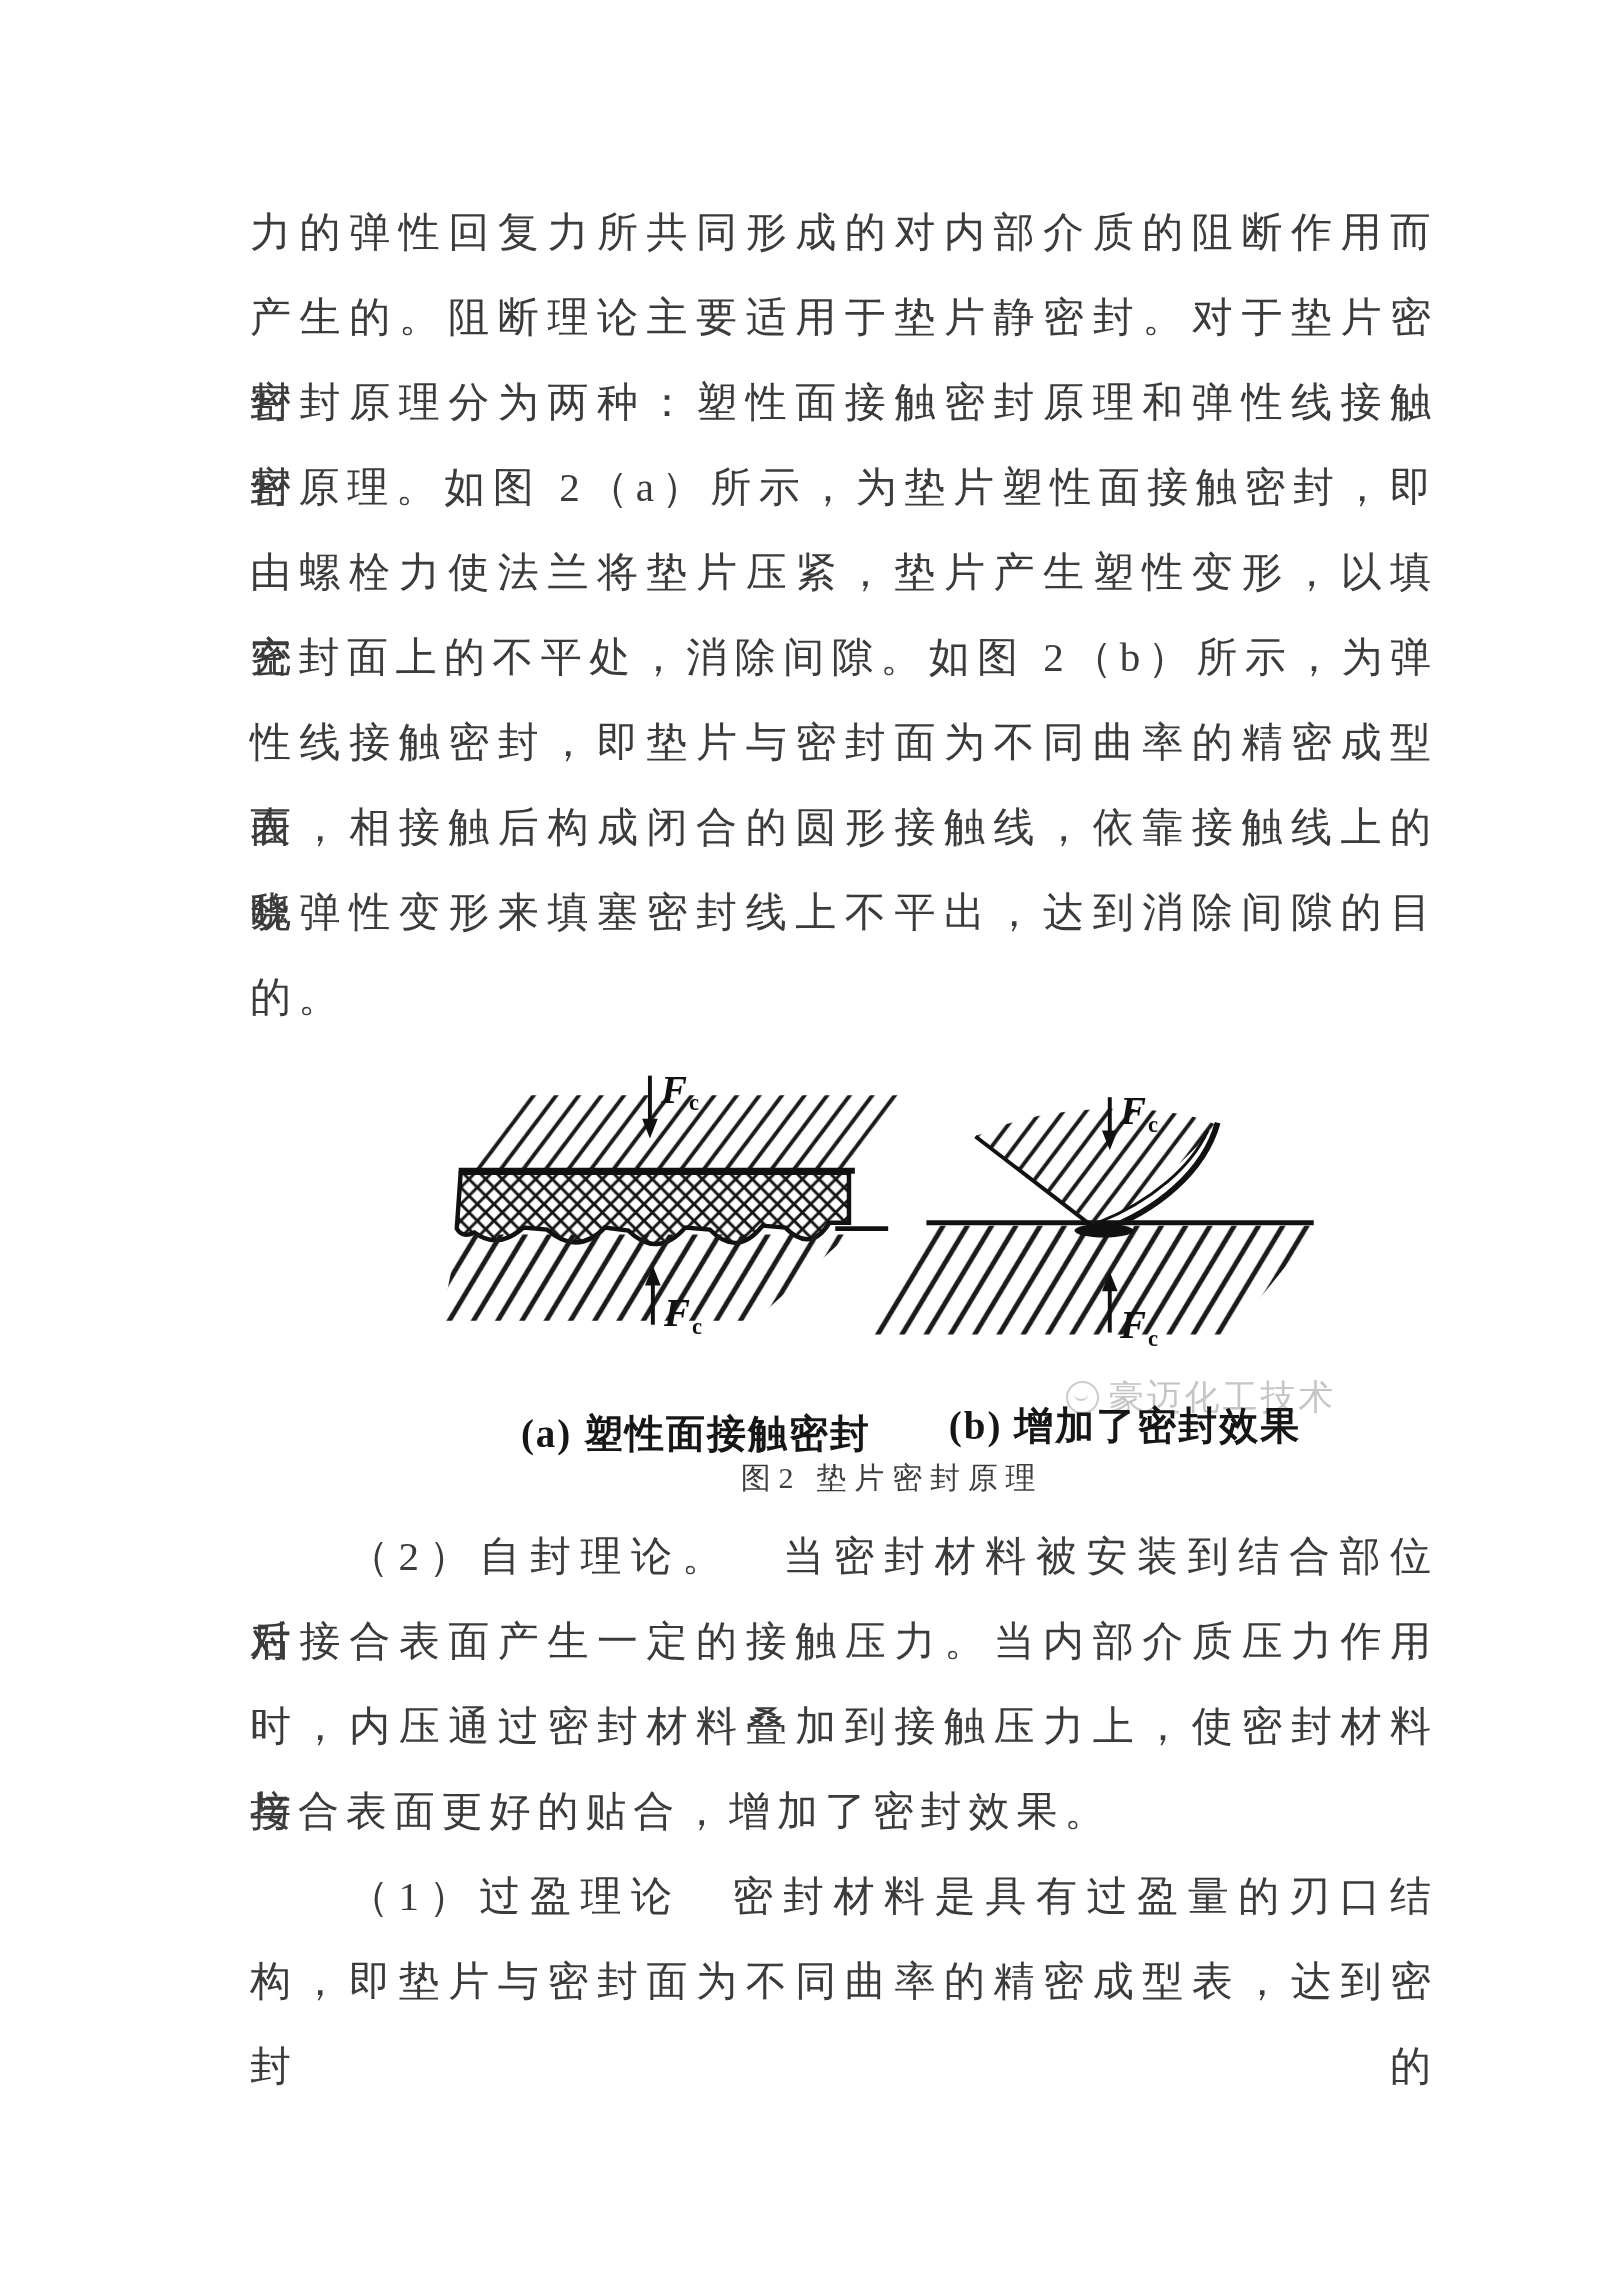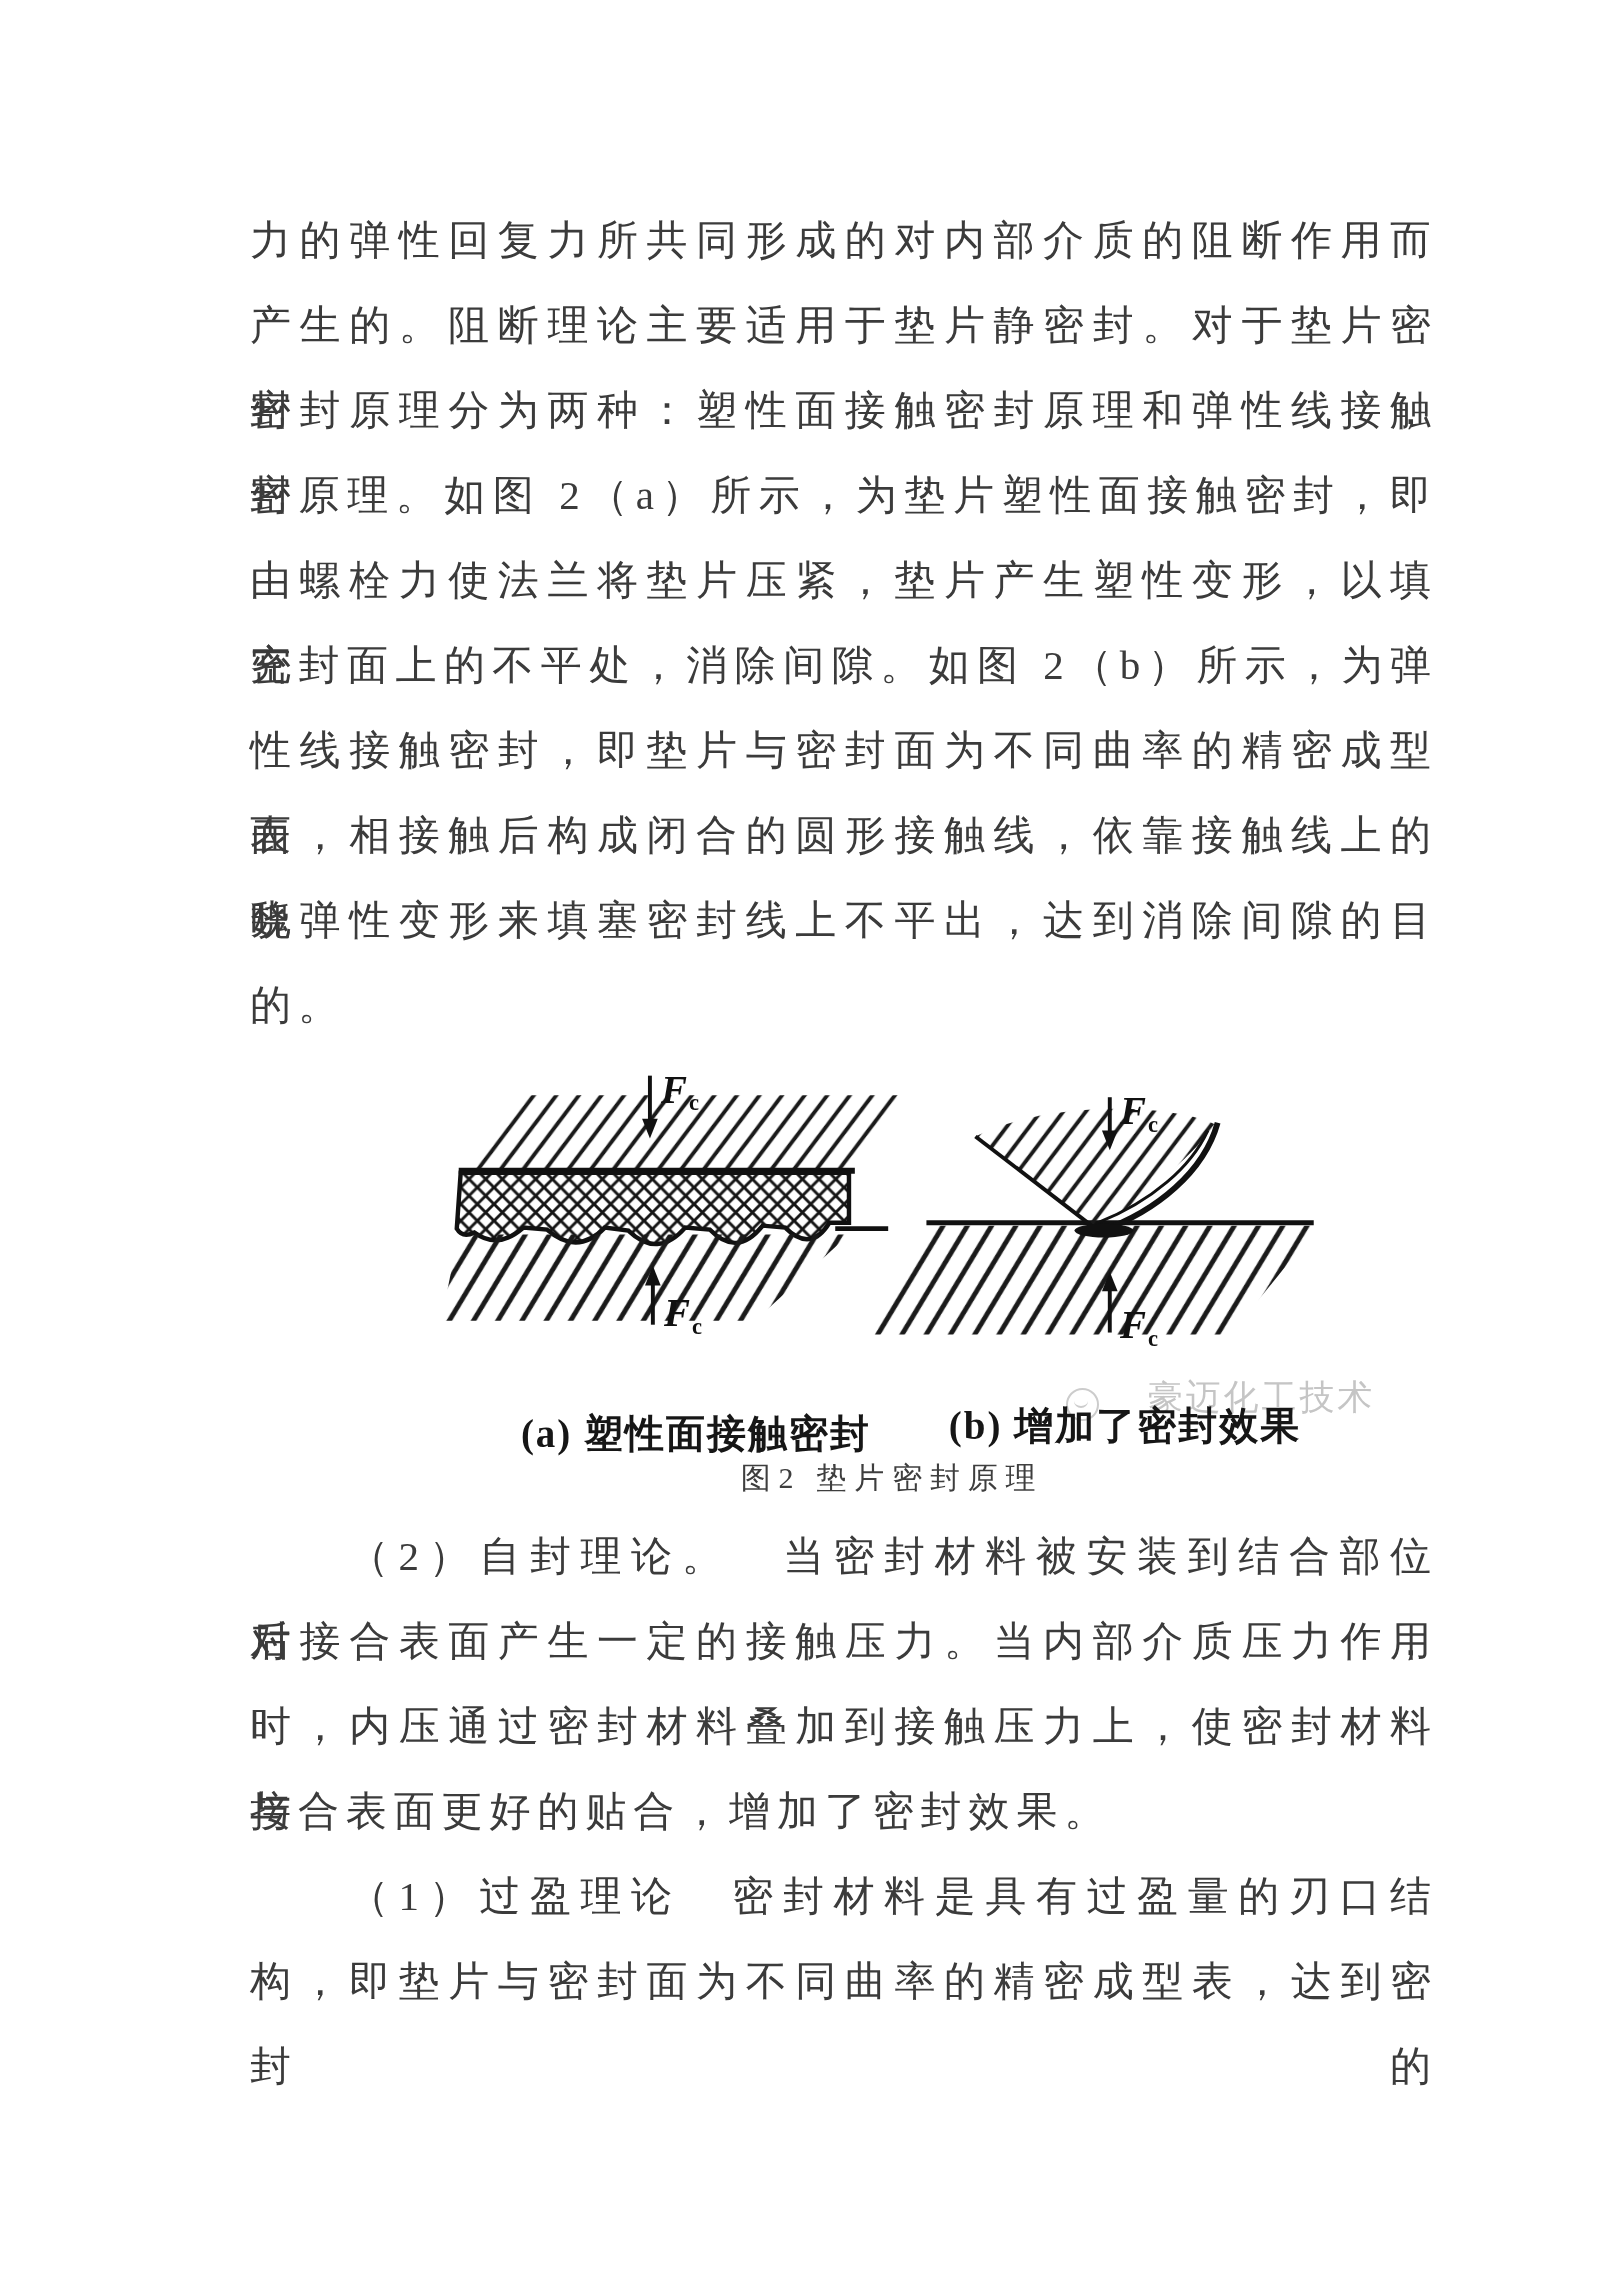--- a/index.html
+++ b/index.html
@@ -10,21 +10,21 @@
     background: #ffffff;
     overflow: hidden;
     font-family: "Liberation Serif", "DejaVu Serif", serif;
   }
   .textblock {
     position: absolute;
     left: 250px;
     width: 1188px;
     color: #3b3b3b;
   }
-  #tb1 { top: 198px; }
+  #tb1 { top: 190px; }
   #tb2 { top: 1514px; }
   .line {
     height: 85px;
     line-height: 85px;
     font-size: 41px;
     letter-spacing: 6.9px;
     white-space: nowrap;
     text-align: justify;
     text-align-last: left;
   }
@@ -75,26 +75,25 @@
     white-space: nowrap;
   }
   #label-a { left: 402px; margin-top: 8px; }
   #label-b { left: 831px; }
 
   .watermark {
     position: absolute;
     left: 772px;
     top: 320px;
     display: flex;
-    align-items: flex-end;
+    align-items: center;
     color: #c5c5c5;
     font-size: 35px;
     letter-spacing: 2.9px;
     white-space: nowrap;
-    gap: 39px;
   }
   .wm-circle {
     width: 29px;
     height: 29px;
     border: 2.9px solid #cccccc;
     border-radius: 50%;
     margin-right: 9.8px;
     position: relative;
   }
   .wm-circle::after {

